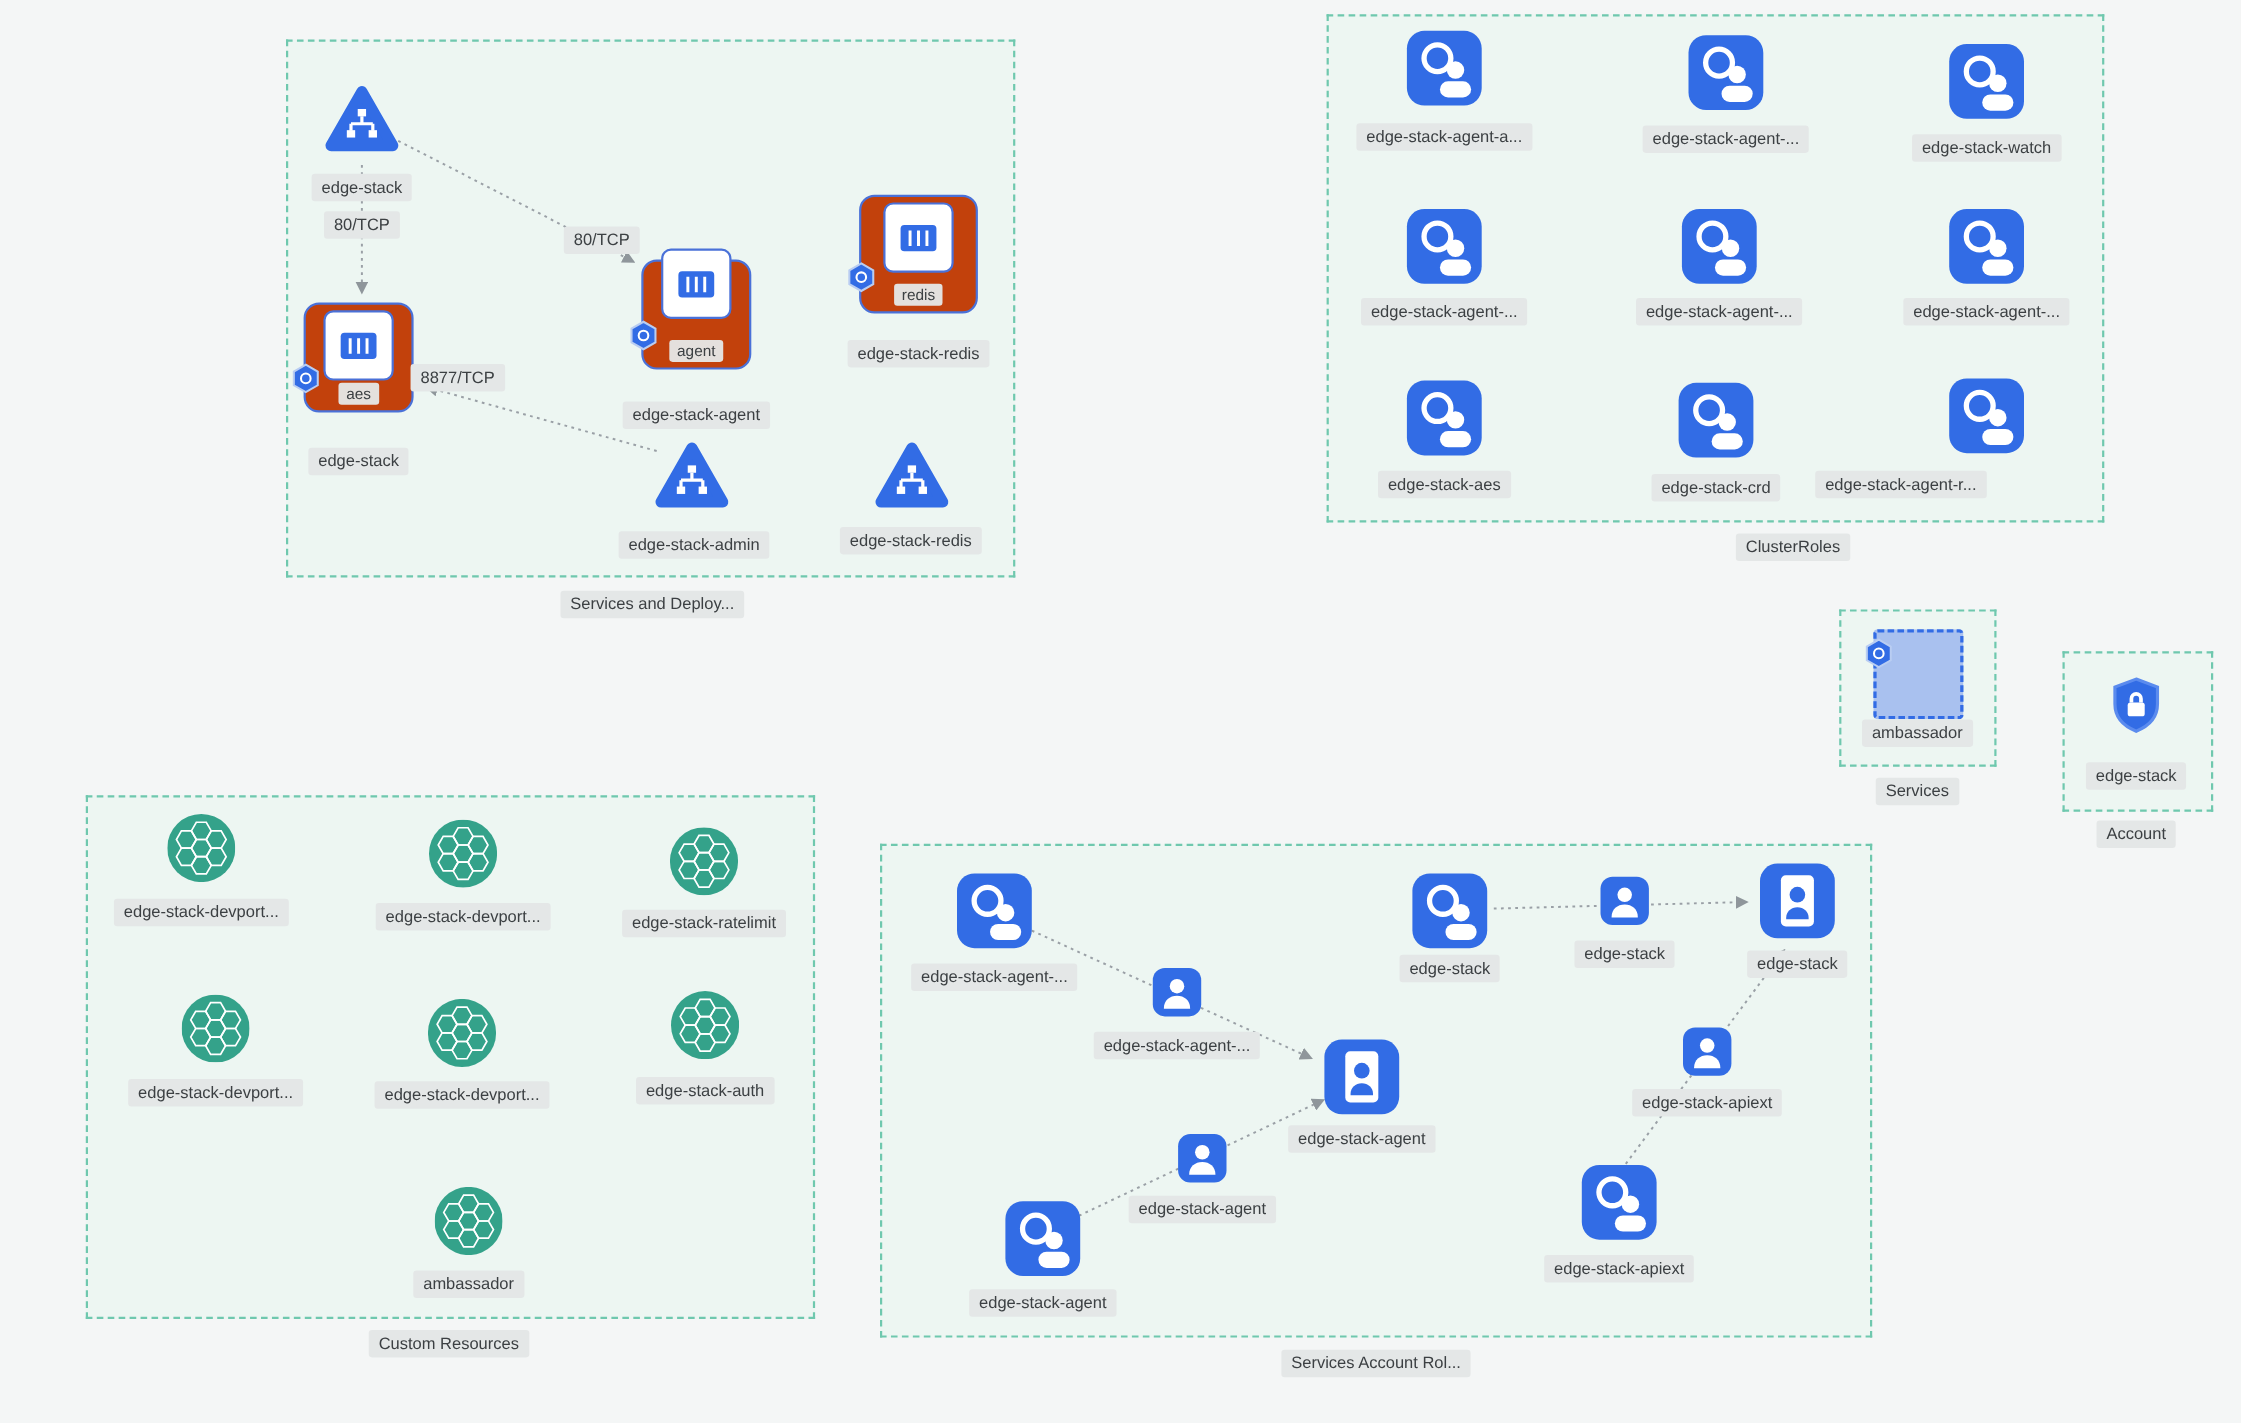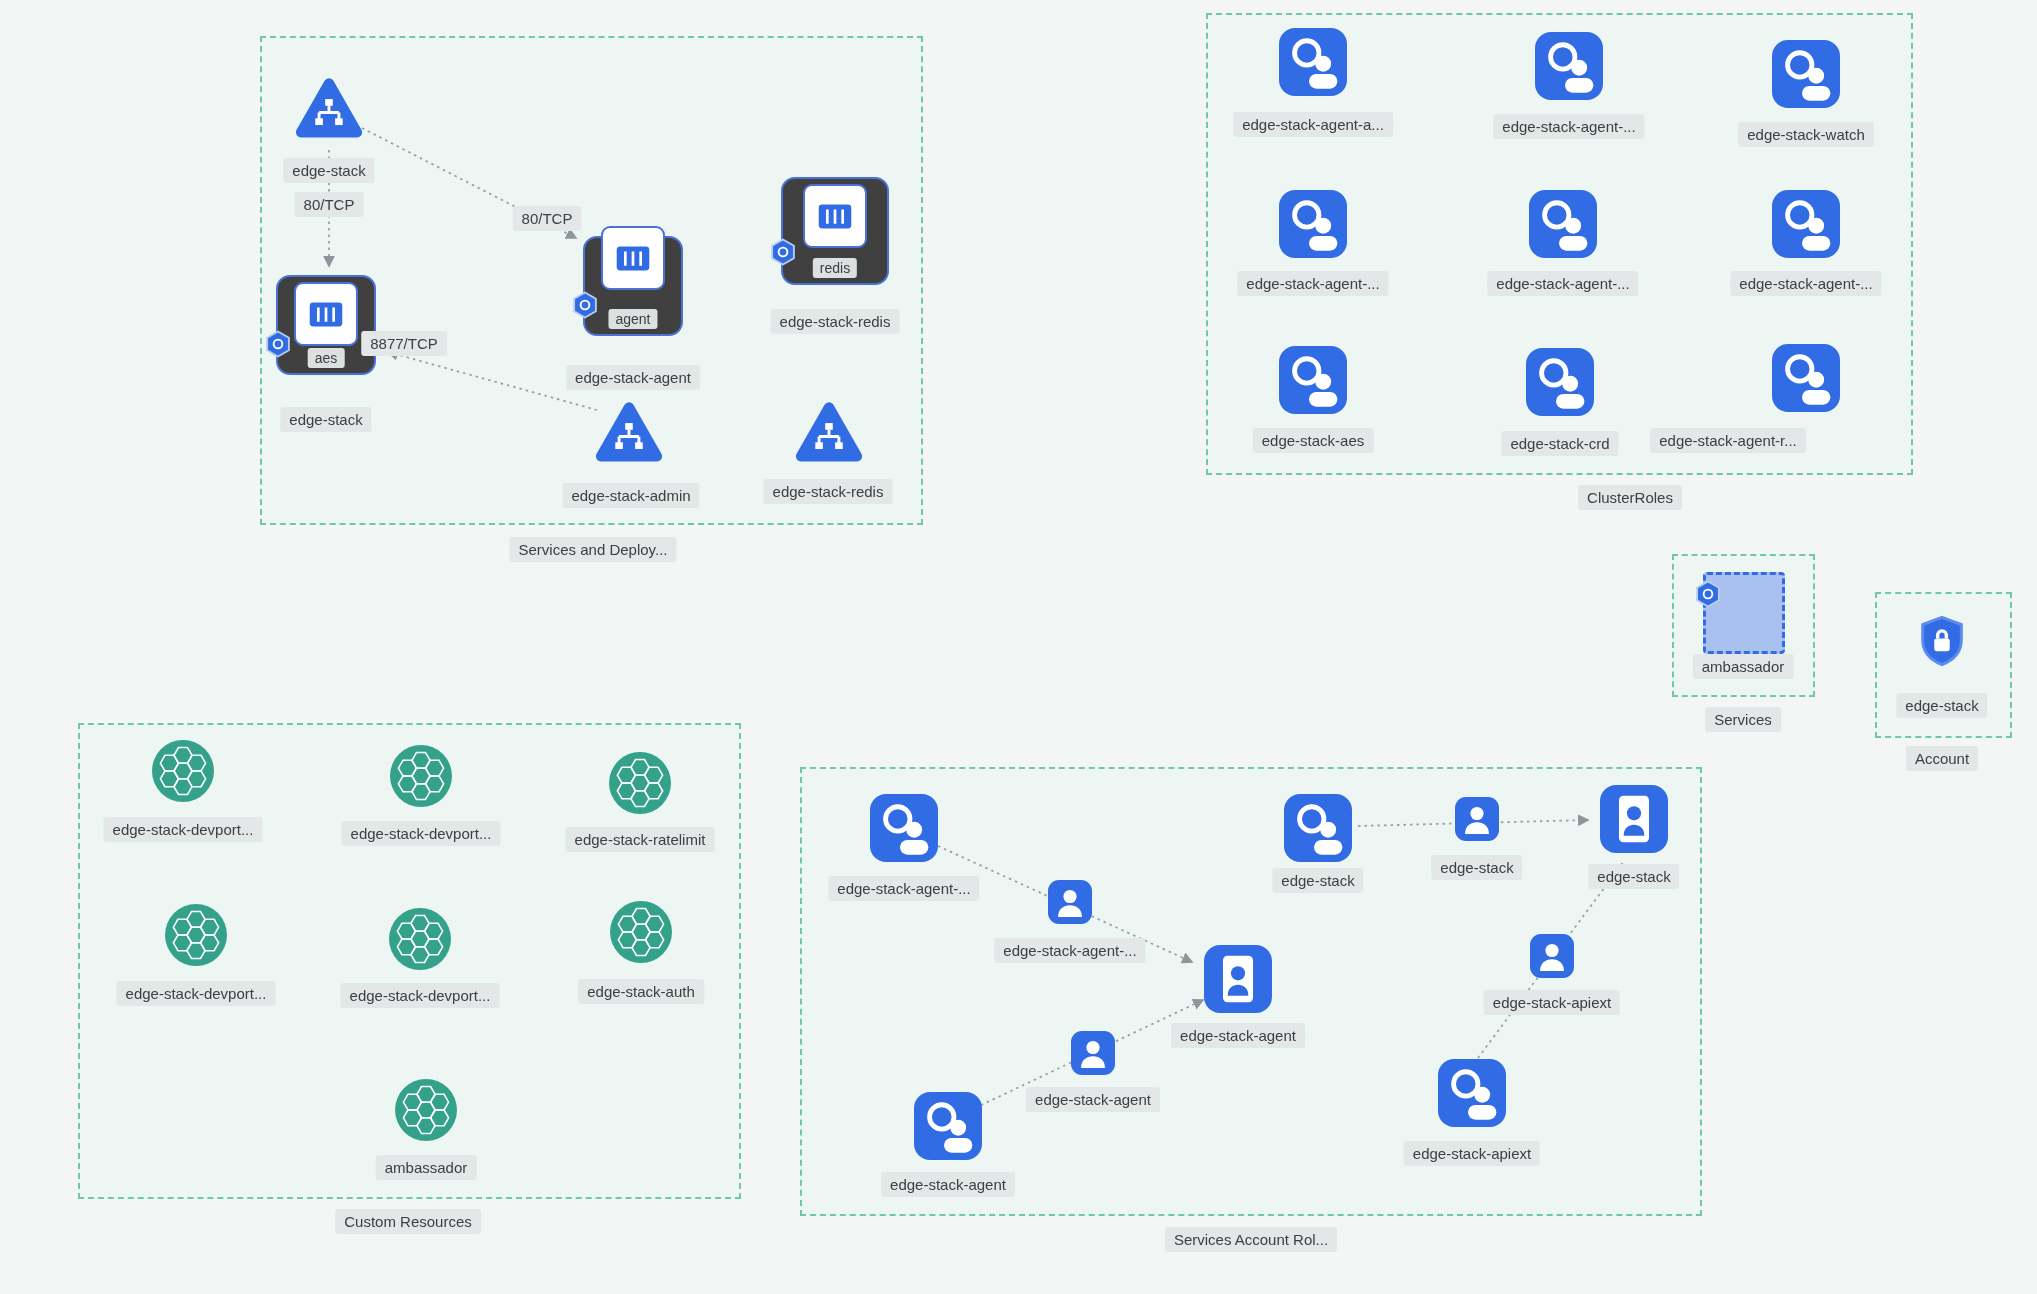--- a/index.html
+++ b/index.html
@@ -17,21 +17,21 @@
   .node, .knode, .knode-sm, .crd-node, .dep, .ns-box, .shield { position:absolute; z-index:2; }
   .chip {
     position:absolute; z-index:3; transform:translateX(-50%);
     background:#e4e7e7; color:#3c4043; font-size:15px; line-height:1;
     padding:5px 9px; border-radius:3px; white-space:nowrap;
   }
   .knode { width:68px; height:68px; background:#326ce5; border-radius:16px; }
   .knode-sm { width:44px; height:44px; background:#326ce5; border-radius:11px; }
   .knode svg, .knode-sm svg, .node svg, .crd-node svg, .shield svg { width:100%; height:100%; display:block; }
   .crd-node { width:62px; height:62px; }
-  .dep { background:#404040; border:2.5px solid #4a71d8; border-radius:14px; }
+  .dep { background:#c2410c; border:2.5px solid #4a71d8; border-radius:14px; }
   .dep-inner {
     position:absolute; left:50%; transform:translateX(-50%); top:5px;
     width:64px; height:64px; background:#fff; border:2px solid #4a71d8;
     border-radius:9px; padding:7px;
   }
   .dep-inner svg { width:100%; height:100%; display:block; }
   .dep-chip {
     position:absolute; left:50%; transform:translateX(-50%); bottom:5px; z-index:3;
     background:rgba(230,233,233,0.95); color:#3c4043; font-size:14px; line-height:1;
     padding:3px 7px; border-radius:3px; white-space:nowrap;
@@ -121,21 +121,21 @@
   </svg>
 
   <div class="node" style="left:291px;top:74px;width:76px;height:70px">
     <svg viewBox="0 0 24 24">
         <use href="#sym-service"></use>
       </svg>
   </div>
   <div class="chip" style="left:329px;top:158px">edge-stack</div>
   <div class="chip" style="left:329px;top:192px">80/TCP</div>
   <div class="chip" style="left:547px;top:206px">80/TCP</div>
-  <div class="chip" style="left:404px;top:331px">8877/TCP</div>
+  <div class="chip" style="left:416px;top:331px">8877/TCP</div>
 
   <div class="dep" style="left:276px;top:275px;width:100px;height:100px">
     <div class="dep-inner">
       <svg viewBox="0 0 24 24">
           <use href="#sym-container"></use>
         </svg>
     </div>
     <div class="dep-chip">aes</div>
     <svg class="hexbadge" viewBox="0 0 24 24">
         <use href="#sym-hexbadge"></use>

